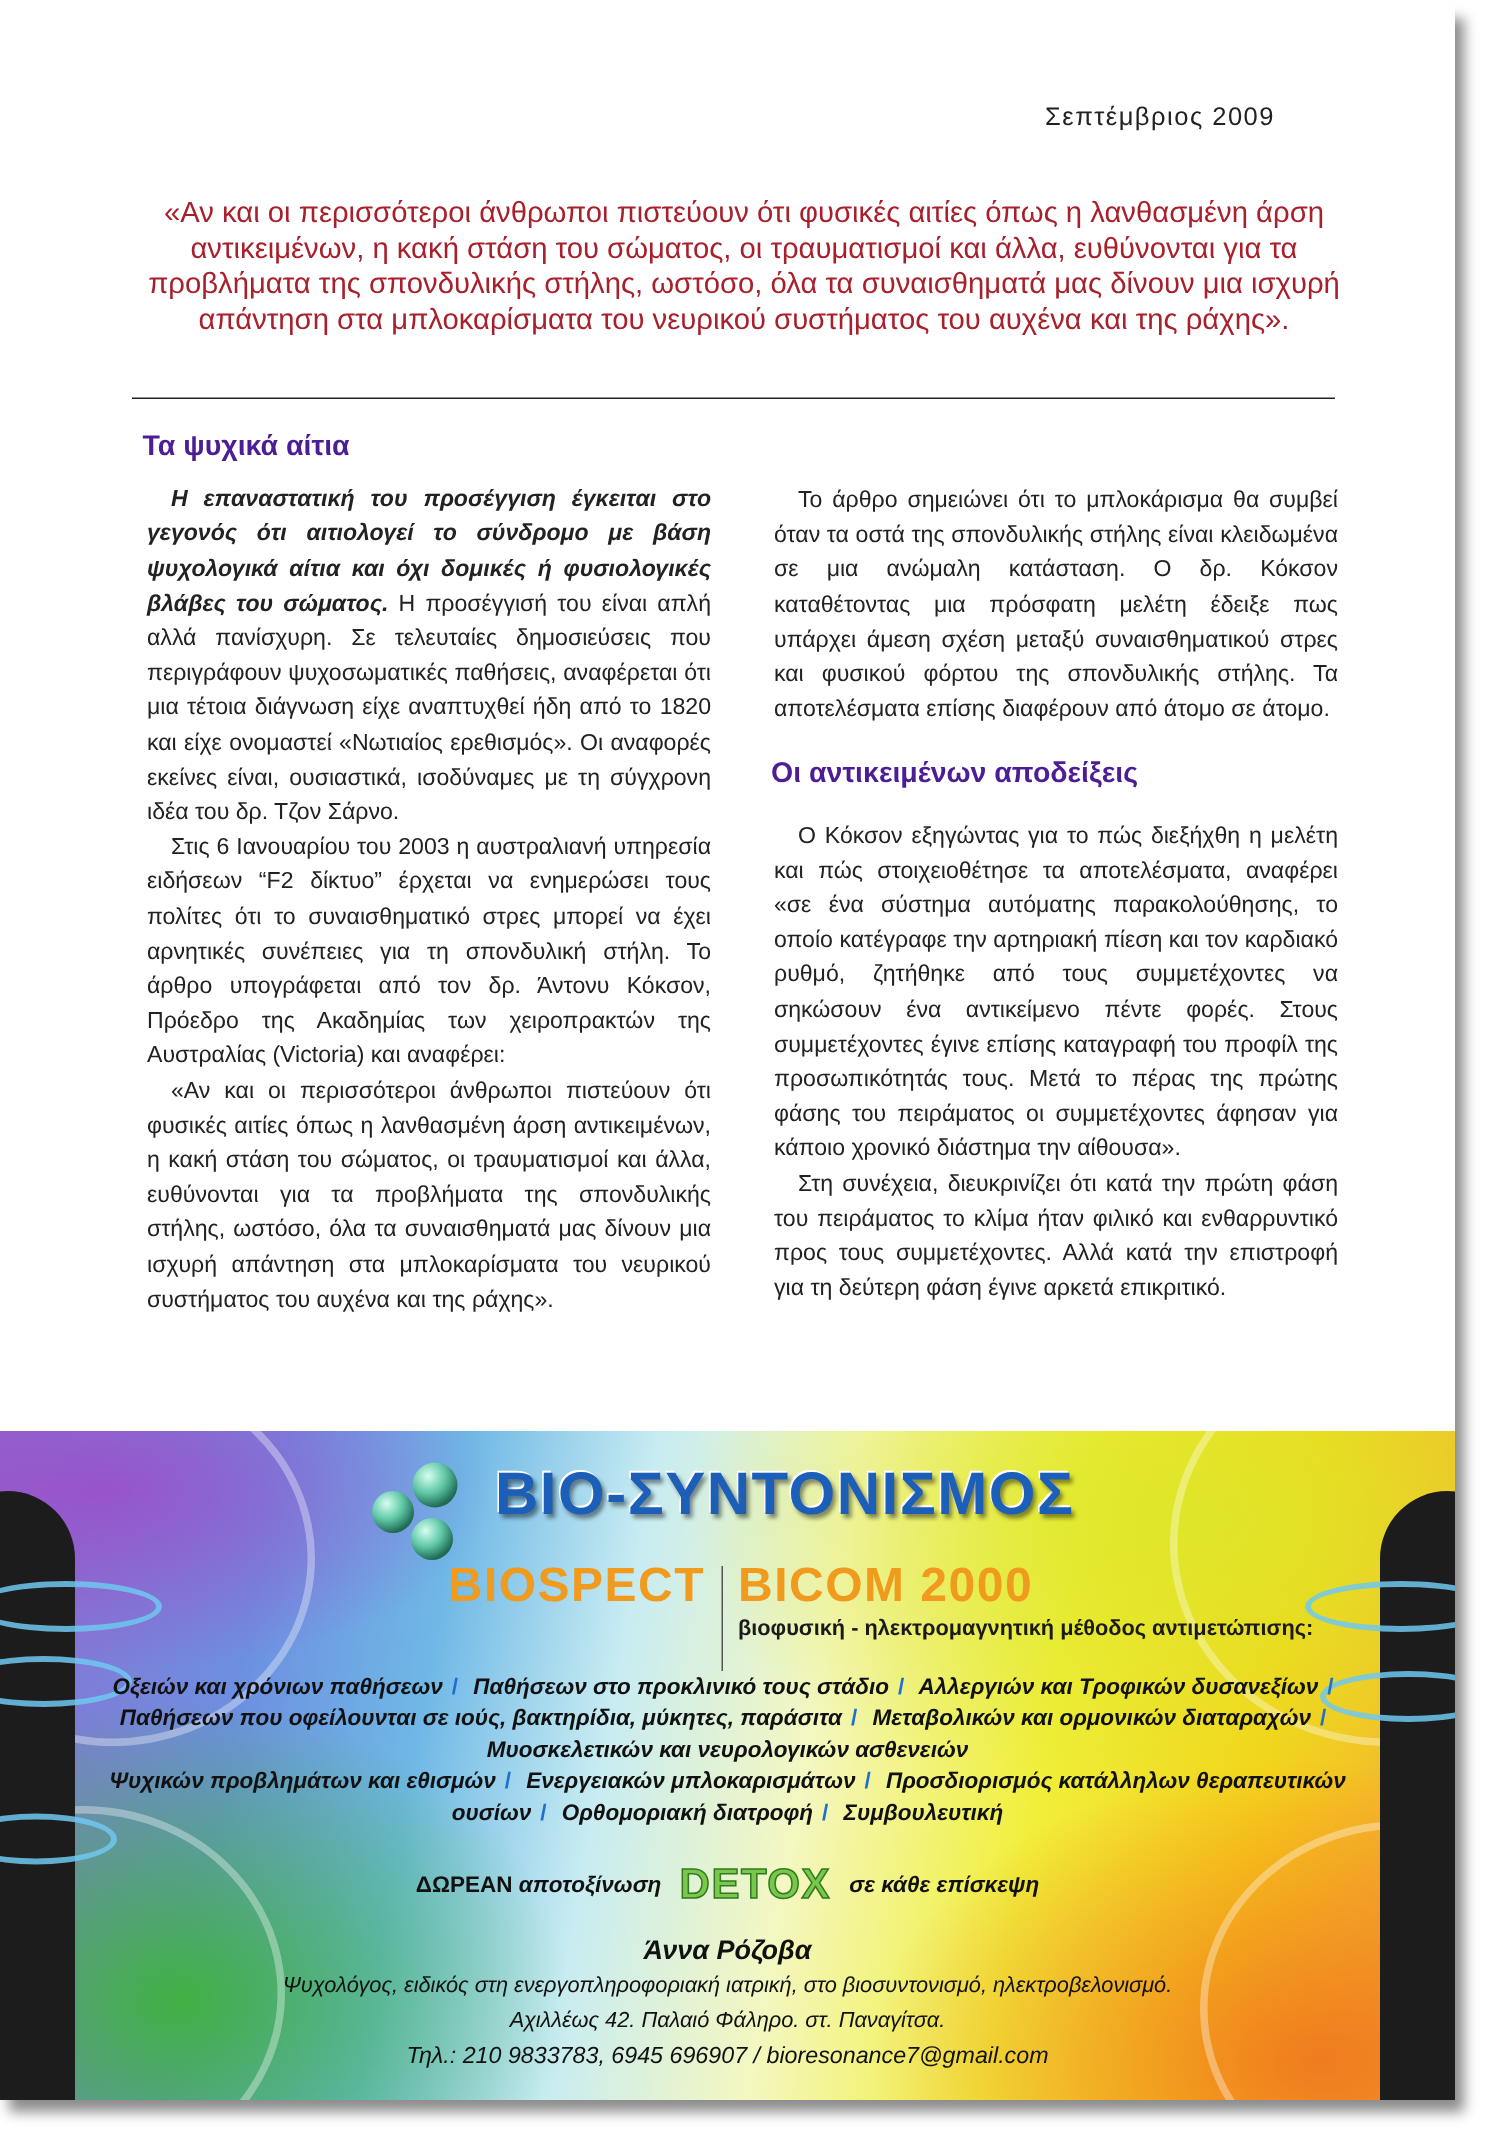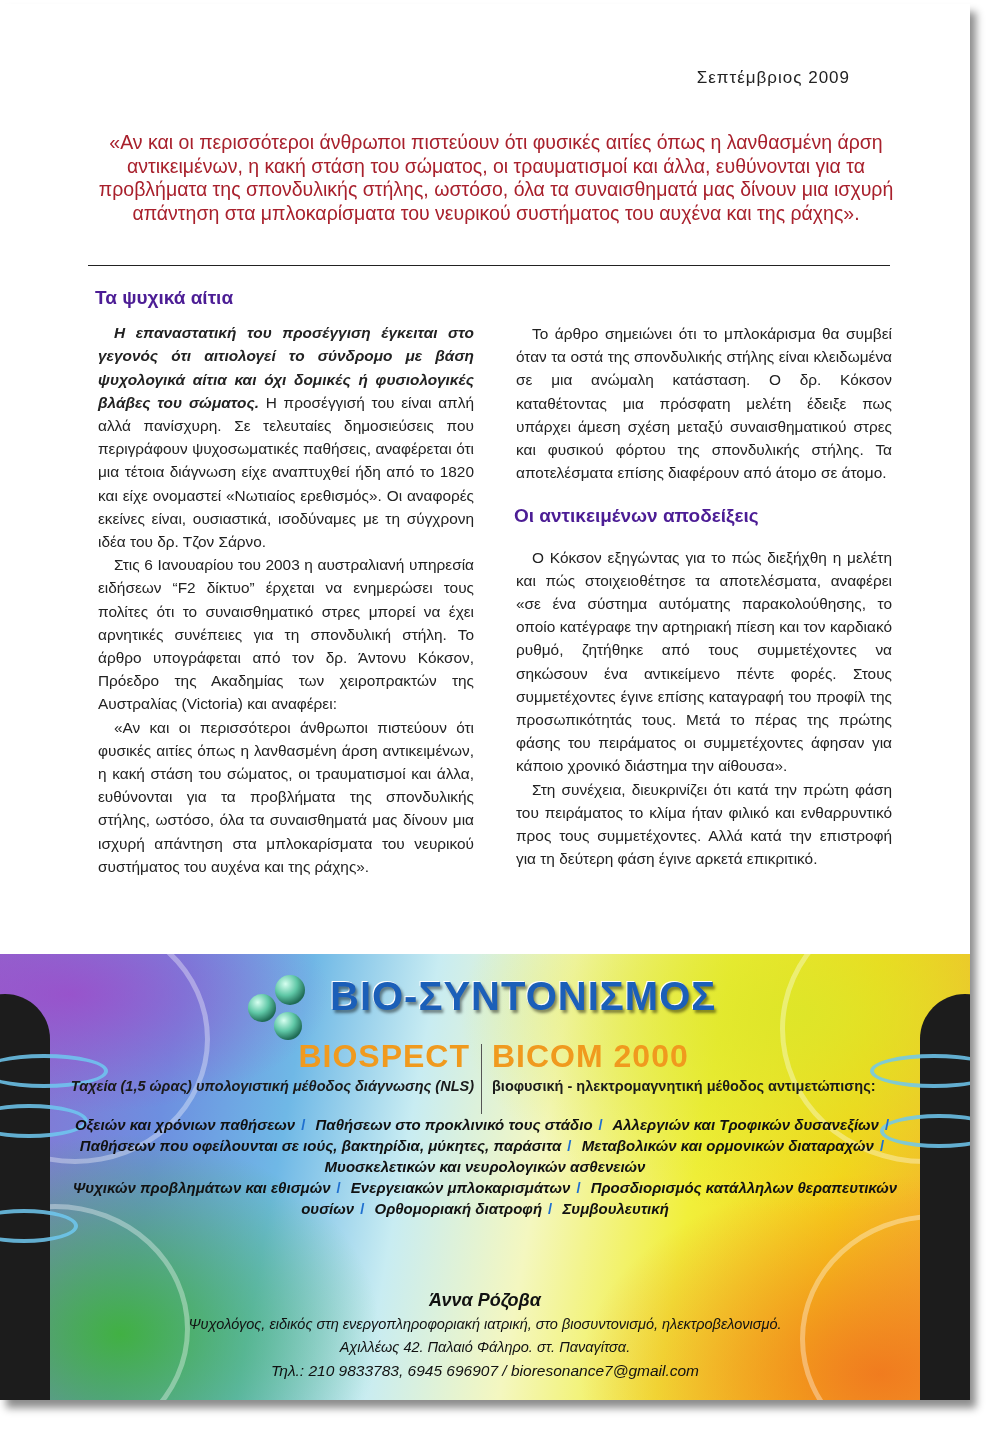--- a/index.html
+++ b/index.html
@@ -165,36 +165,41 @@
       </defs>
       <circle cx="44" cy="18" r="15" fill="url(#bead)"></circle>
       <circle cx="16" cy="36" r="14" fill="url(#bead)"></circle>
       <circle cx="42" cy="54" r="14" fill="url(#bead)"></circle>
     </svg>
     <div class="ad-title">ΒΙΟ-ΣΥΝΤΟΝΙΣΜΟΣ</div>
 
     <div class="brand biospect">BIOSPECT</div>
     <div class="brand-divider"></div>
     <div class="brand bicom">BICOM 2000</div>
-    <div class="sub left">Ταχεία (1,5 ώρας) υπολογιστική μέθοδος διάγνωσης (NLS)</div>
     <div class="sub right">βιοφυσική - ηλεκτρομαγνητική μέθοδος αντιμετώπισης:</div>
 
     <div class="conditions">
       <span>Οξειών και χρόνιων παθήσεων</span><span class="sep">/</span>
       <span>Παθήσεων στο προκλινικό τους στάδιο</span><span class="sep">/</span>
       <span>Αλλεργιών και Τροφικών δυσανεξίων</span><span class="sep">/</span>
       <span>Παθήσεων που οφείλουνται σε ιούς, βακτηρίδια, μύκητες, παράσιτα</span><span class="sep">/</span>
       <span>Μεταβολικών και ορμονικών διαταραχών</span><span class="sep">/</span>
       <span>Μυοσκελετικών και νευρολογικών ασθενειών</span><br>
       <span>Ψυχικών προβλημάτων και εθισμών</span><span class="sep">/</span>
       <span>Ενεργειακών μπλοκαρισμάτων</span><span class="sep">/</span>
       <span>Προσδιορισμός κατάλληλων θεραπευτικών ουσίων</span><span class="sep">/</span>
       <span>Ορθομοριακή διατροφή</span><span class="sep">/</span>
       <span>Συμβουλευτική</span>
     </div>
 
+    <div class="detox-line">
+      <span class="strong">ΔΩΡΕΑΝ</span>
+      <span>αποτοξίνωση</span>
+      <span class="detox">DETOX</span>
+      <span>σε κάθε επίσκεψη</span>
+    </div>
 
     <div class="person">Άννα Ρόζοβα</div>
     <div class="info l1">Ψυχολόγος, ειδικός στη ενεργοπληροφοριακή ιατρική, στο βιοσυντονισμό, ηλεκτροβελονισμό.</div>
     <div class="info l2">Αχιλλέως 42. Παλαιό Φάληρο. στ. Παναγίτσα.</div>
     <div class="info l3">Τηλ.:  210 9833783, 6945 696907  /  bioresonance7@gmail.com</div>
   </div>
 </div>
 
 </body></html>

